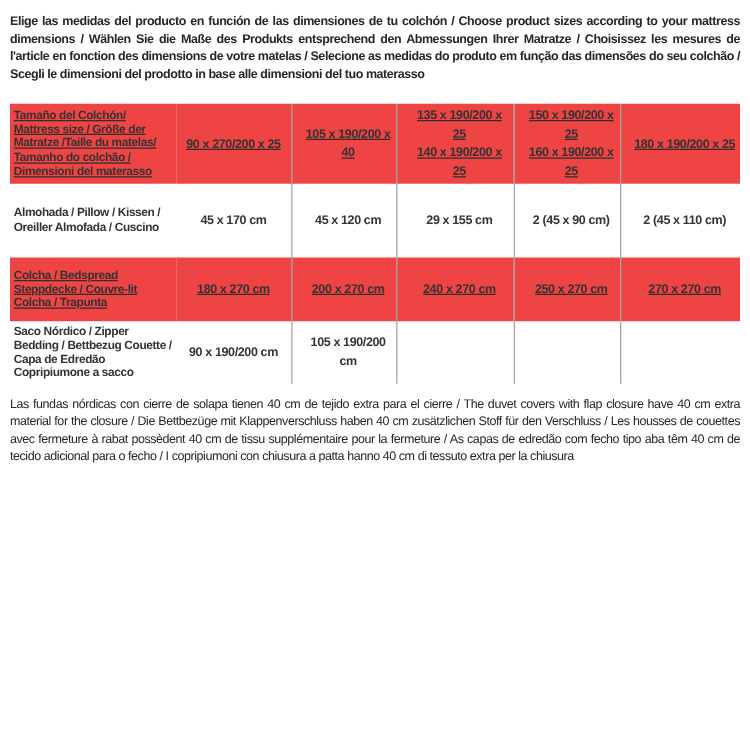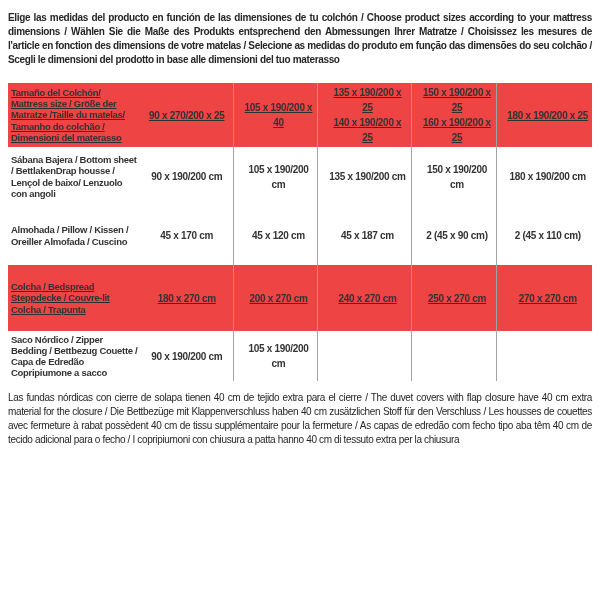--- a/index.html
+++ b/index.html
@@ -59,21 +59,21 @@
     letter-spacing: -0.3px;
     color: #333333;
   }
   td.val.b { border-left: 1px solid #a3a3a3; padding-left: 10px; }
   tr.h1 { height: 55px; }
   tr.h2 { height: 59px; }
   tr.h3 { height: 58px; }
   tr.h4 { height: 59px; }
   tr.h5 { height: 60px; }
   tr.h6 { height: 59px; }
-  tr.h7 { height: 66px; }
+  tr.h7 { height: 51px; }
   tr.h8 { height: 50px; margin-left: 42px; }
 </style>
 </head>
 <body>
 
 <div class="page">
 
   <p class="note top">Elige las medidas del producto en función de las dimensiones de tu colchón / Choose product sizes according to your mattress dimensions / Wählen Sie die Maße des Produkts entsprechend den Abmessungen Ihrer Matratze / Choisissez les mesures de l'article en fonction des dimensions de votre matelas / Selecione as medidas do produto em função das dimensões do seu colchão / Scegli le dimensioni del prodotto in base alle dimensioni del tuo materasso</p>
 
   <table class="sizes">
@@ -93,35 +93,27 @@
       <td class="val b">105 x 190/200 x 40</td>
       <td class="val b">135 x 190/200 x 25
 140 x 190/200 x 25</td>
       <td class="val b">150 x 190/200 x 25
 160 x 190/200 x 25</td>
       <td class="val b">180 x 190/200 x 25</td>
     </tr>
 
 
 
-    <tr class="h4">
-      <td class="lbl">Sábana Bajera / Bottom sheet / BettlakenDrap housse / Lençol de baixo/ Lenzuolo con angoli</td>
-      <td class="val">90 x 190/200 cm</td>
-      <td class="val b">105 x 190/200 cm</td>
-      <td class="val b">135 x 190/200 cm</td>
-      <td class="val b">150 x 190/200 cm</td>
-      <td class="val b">180 x 190/200 cm</td>
-    </tr>
 
 
     <tr class="h6">
       <td class="lbl">Almohada / Pillow / Kissen / Oreiller Almofada / Cuscino</td>
       <td class="val">45 x 170 cm</td>
       <td class="val b">45 x 120 cm</td>
-      <td class="val b">45 x 187 cm</td>
+      <td class="val b">29 x 155 cm</td>
       <td class="val b">2 (45 x 90 cm)</td>
       <td class="val b">2 (45 x 110 cm)</td>
     </tr>
 
     <tr class="g h7">
       <td class="lbl">Colcha / Bedspread Steppdecke / Couvre-lit Colcha / Trapunta</td>
       <td class="val">180 x 270 cm</td>
       <td class="val b">200 x 270 cm</td>
       <td class="val b">240 x 270 cm</td>
       <td class="val b">250 x 270 cm</td>

